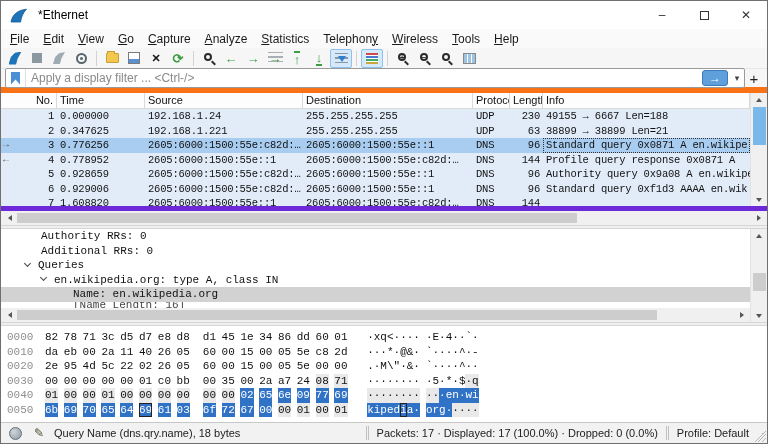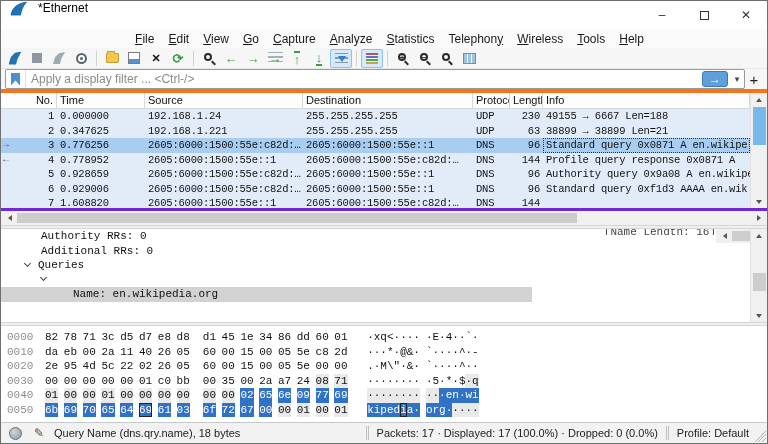--- a/index.html
+++ b/index.html
@@ -1,30 +1,30 @@
 <!DOCTYPE html>
 <html><head>
 <meta charset="utf-8">
 <style>
   * { box-sizing: border-box; margin: 0; padding: 0; }
   html,body { width:768px; height:444px; overflow:hidden; }
   body { font-family:"Liberation Sans", sans-serif; font-size:12px; color:#111; background:#fff; }
   .window { width:768px; height:444px; border:1px solid #6f6f6f; display:flex; flex-direction:column; background:#fff; }
 
   
-  .titlebar { height:28px; display:flex; background:#fff; flex:0 0 auto; }
+  .titlebar { height:28px; display:flex; align-items:center; background:#fff; flex:0 0 auto; }
   .app-icon { width:18px; height:15px; margin-left:9px; position:relative; }
   .app-icon svg { display:block; }
   .title-text { margin-left:10px; font-size:12px; color:#000; }
   .win-controls { margin-left:auto; display:flex; height:100%; }
   .win-btn { width:42px; height:100%; display:flex; align-items:center; justify-content:center; color:#333; font-size:12px; }
   .maxglyph { width:9px; height:9px; border:1px solid #333; display:inline-block; }
 
   
-  .menubar { height:19px; display:flex; align-items:center; background:#fafafa; padding-left:11px; flex:0 0 auto;justify-content:center; }
+  .menubar { height:19px; display:flex; align-items:center; background:#fafafa; padding-left:2px; flex:0 0 auto; }
   .menu-item { padding:0 7px; font-size:12px; color:#1a1a1a; }
   .menu-item u { text-decoration:underline; }
 
   
   .toolbar { height:21px; display:flex; align-items:center; background:#f6f6f6; padding-left:3px; border-bottom:1px solid #e8e8e8; flex:0 0 auto; }
   .tool { width:22px; height:19px; display:flex; align-items:center; justify-content:center; position:relative; }
   .tool.active { background:#d5e9fb; border:1px solid #8ec2ee; border-radius:2px; }
   .tsep { width:1px; height:15px; background:#d2d2d2; margin:0 4px; }
   .glyph { font-size:13px; font-weight:bold; line-height:1; }
   .g-green { color:#3c9e42; }
@@ -44,33 +44,33 @@
   .icon-find::after { content:""; position:absolute; width:5px; height:2px; background:#2b2b2b; transform:rotate(45deg); left:5px; top:7px; }
   .lens { width:8px; height:8px; border:2px solid #2b2b2b; border-radius:50%; position:relative; top:-1px; left:-1px; display:flex; align-items:center; justify-content:center; font-size:8px; font-weight:bold; color:#2b2b2b; }
   .lens::after { content:""; position:absolute; width:5px; height:2px; background:#2b2b2b; transform:rotate(45deg); left:4px; top:7px; }
   .tool.goto .glyph { background:repeating-linear-gradient(to bottom,#a8b0b6 0 1.5px,transparent 1.5px 4.5px); padding:0 1px; }
   .icon-autoscroll { width:13px; height:11px; background:repeating-linear-gradient(to bottom,#8898a2 0 1.5px,transparent 1.5px 4.5px); position:relative; }
   .icon-autoscroll::after { content:""; position:absolute; left:3px; top:3px; border-left:4px solid transparent; border-right:4px solid transparent; border-top:6px solid #2d7fd0; }
   .icon-colorize { width:12px; height:11px; background:linear-gradient(to bottom,#d04a4a 0 2px,#fff 2px 3px,#4a7bd0 3px 5px,#fff 5px 6px,#3fae62 6px 8px,#fff 8px 9px,#c9a53f 9px 11px); }
   .icon-resize-cols { width:13px; height:11px; border:1px solid #888; background:linear-gradient(to right,#9ec4e4 0 3px,#fff 3px 4px,#9ec4e4 4px 7px,#fff 7px 8px,#9ec4e4 8px 11px); }
 
   
-  .filterbar { height:24px; background:#f6f6f6; display:flex; align-items:center; padding:2px 4px; border-bottom:4px solid #f97316; flex:0 0 auto;justify-content:flex-end; }
+  .filterbar { height:24px; background:#f6f6f6; display:flex; align-items:center; padding:2px 4px; border-bottom:6px solid #f97316; flex:0 0 auto;justify-content:flex-end; }
   .filter-field { flex:1; height:20px; background:#fff; border:1px solid #9a9a9a; border-radius:2px; display:flex; align-items:center; }
   .bookmark-btn { width:20px; height:18px; display:flex; align-items:center; justify-content:center; border-right:1px solid #e0e0e0; }
   .bookmark-glyph { width:9px; height:13px; background:#4b8fd4; clip-path:polygon(0 0,100% 0,100% 100%,50% 62%,0 100%); }
   .filter-field input { flex:1; border:none; outline:none; font-family:"Liberation Sans",sans-serif; font-size:12px; color:#444; padding:0 5px; background:transparent; }
   .filter-field input::placeholder { color:#8a8a8a; }
   .apply-btn { width:26px; height:16px; margin-right:2px; background:#5f9fdc; border:1px solid #3d7ab8; border-radius:3px; color:#fff; font-weight:bold; font-size:12px; display:flex; align-items:center; justify-content:center; line-height:1; }
   .caret-btn { width:14px; height:18px; display:flex; align-items:center; justify-content:center; color:#444; font-size:9px; }
   .plus-btn { width:18px; height:20px; display:flex; align-items:center; justify-content:center; font-size:15px; color:#222; }
 
   
   .mono { font-family:"Liberation Mono","DejaVu Sans Mono",monospace; }
-  .packet-list { height:118px; display:flex; flex:0 0 auto; border-bottom:3px solid #6d28d9; }
+  .packet-list { height:118px; display:flex; flex:0 0 auto; border-bottom:5px solid #6d28d9; }
   .pl-main { flex:1; overflow:hidden; }
   .pl-header { height:16px; display:flex; background:#fdfdfd; border-bottom:1px solid #d9d9d9; font-size:11px; }
   .pl-hcell { padding:1px 3px; border-right:1px solid #d9d9d9; white-space:nowrap; overflow:hidden; }
   .pl-row { height:14.5px; line-height:14.5px; display:flex; font-size:10.5px; letter-spacing:-0.2px; background:#e2ecf9; position:relative; white-space:nowrap; }
   .pl-row.selected { background:#a9cdf1; }
   .pl-cell { padding:0 3px; overflow:hidden; white-space:nowrap; }
   .c-no { width:56px; text-align:right; }
   .c-time { width:88px; }
   .c-src { width:158px; }
   .c-dst { width:170px; }
@@ -91,21 +91,21 @@
   .vthumb.blue { background:#79b8ea; }
   .spacer-flex { flex:1; }
   .hscroll { height:14px; background:#f0f0f0; display:flex; align-items:center; position:relative; flex:0 0 auto; }
   .hthumb { position:absolute; top:2px; height:10px; background:#cdcdcd; }
 
   
   .splitter { height:4px; background:#efefef; border-top:1px solid #d6d6d6; border-bottom:1px solid #d6d6d6; flex:0 0 auto; }
 
   
   .detail-pane { height:93px; display:flex; flex:0 0 auto; background:#fff; }
-  .dt-main { flex:1; overflow:hidden; display:flex; flex-direction:row; }
+  .dt-main { flex:1; overflow:hidden; display:flex; flex-direction:column; }
   .dt-rows { flex:1; overflow:hidden; }
   .dt-row { height:14.5px; line-height:14.5px; font-size:11px; display:flex; align-items:center; white-space:nowrap; }
   .dt-row.selected { background:#d2d2d2; }
   .dt-row.clipped { height:6px; overflow:hidden; color:#444; }
   .lvl-1 { padding-left:24px; }
   .lvl-2 { padding-left:40px; }
   .lvl-3 { padding-left:72px; }
   .chev { display:inline-block; width:5px; height:5px; border-right:1.5px solid #444; border-bottom:1.5px solid #444; transform:rotate(45deg); margin-right:8px; position:relative; top:-2px; flex:0 0 auto; }
 
   
@@ -354,20 +354,21 @@
           </div>
           <div class="dt-row lvl-2">
             <span>Additional RRs: 0</span>
           </div>
           <div class="dt-row lvl-1">
             <span class="chev"></span>
             <span>Queries</span>
           </div>
           <div class="dt-row lvl-2">
             <span class="chev"></span>
+            <span>en.wikipedia.org: type A, class IN</span>
           </div>
           <div class="dt-row lvl-3 selected">
             <span>Name: en.wikipedia.org</span>
           </div>
         </div>
       <div class="dt-row clipped mono lvl-3">[Name Length: 16]</div>
       <div class="hscroll">
         <span class="sb-arr">
             <span class="tri-left"></span>
           </span>

